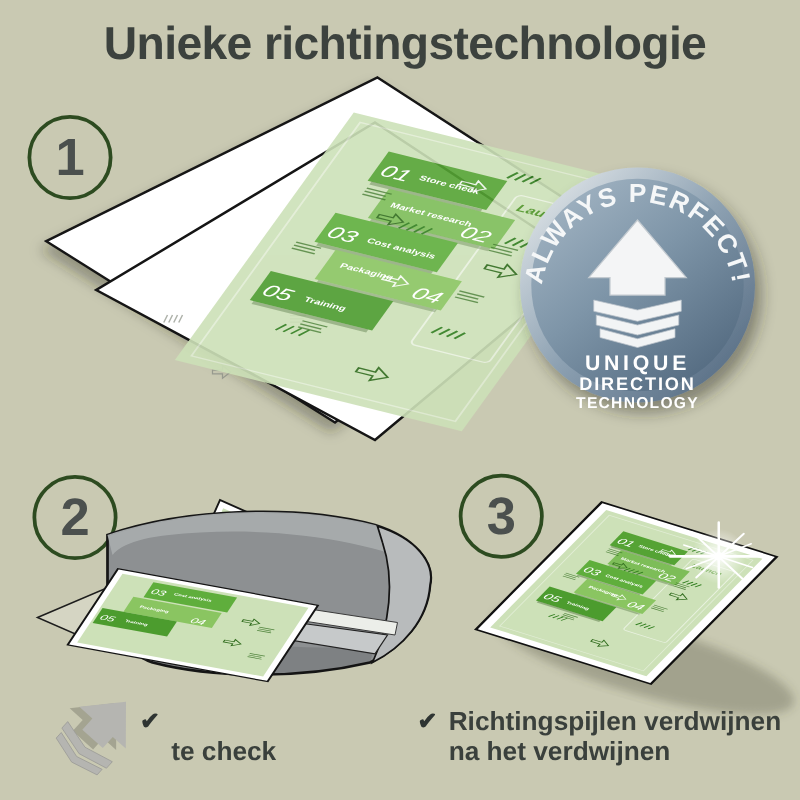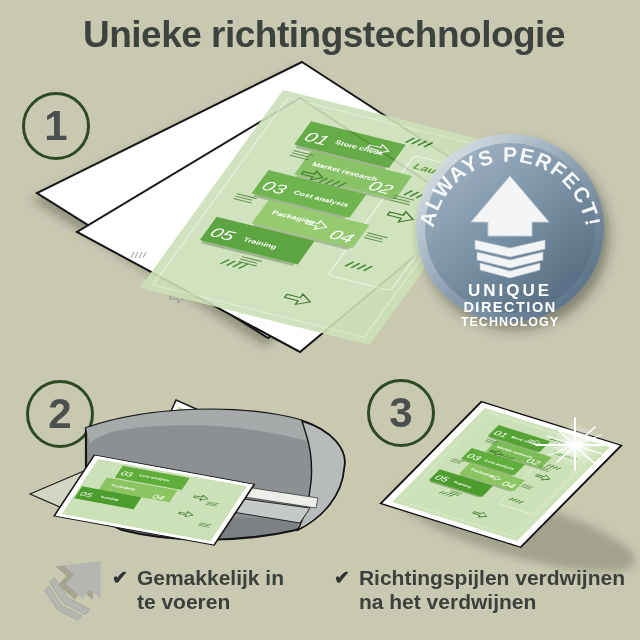--- a/index.html
+++ b/index.html
@@ -238,22 +238,22 @@
         <line x1="207" y1="58" x2="262" y2="76" stroke-width="1.2"></line>
         <line x1="261" y1="57" x2="209" y2="77" stroke-width="1.2"></line>
       </g>
       <circle cx="235" cy="67" r="3.4" fill="#ffffff"></circle>
     </g>
   </svg>
 
   <div class="check-item" id="check1">
     <span class="check-glyph">✔</span>
     <span>
-      <span>Gemakkelijk in</span><br>
-      <span>te voeren</span>
+      <br>
+      <span>te check</span>
     </span>
   </div>
   <div class="check-item" id="check2">
     <span class="check-glyph">✔</span>
     <span>
       <span>Richtingspijlen verdwijnen</span><br>
       <span>na het verdwijnen</span>
     </span>
   </div>
 

